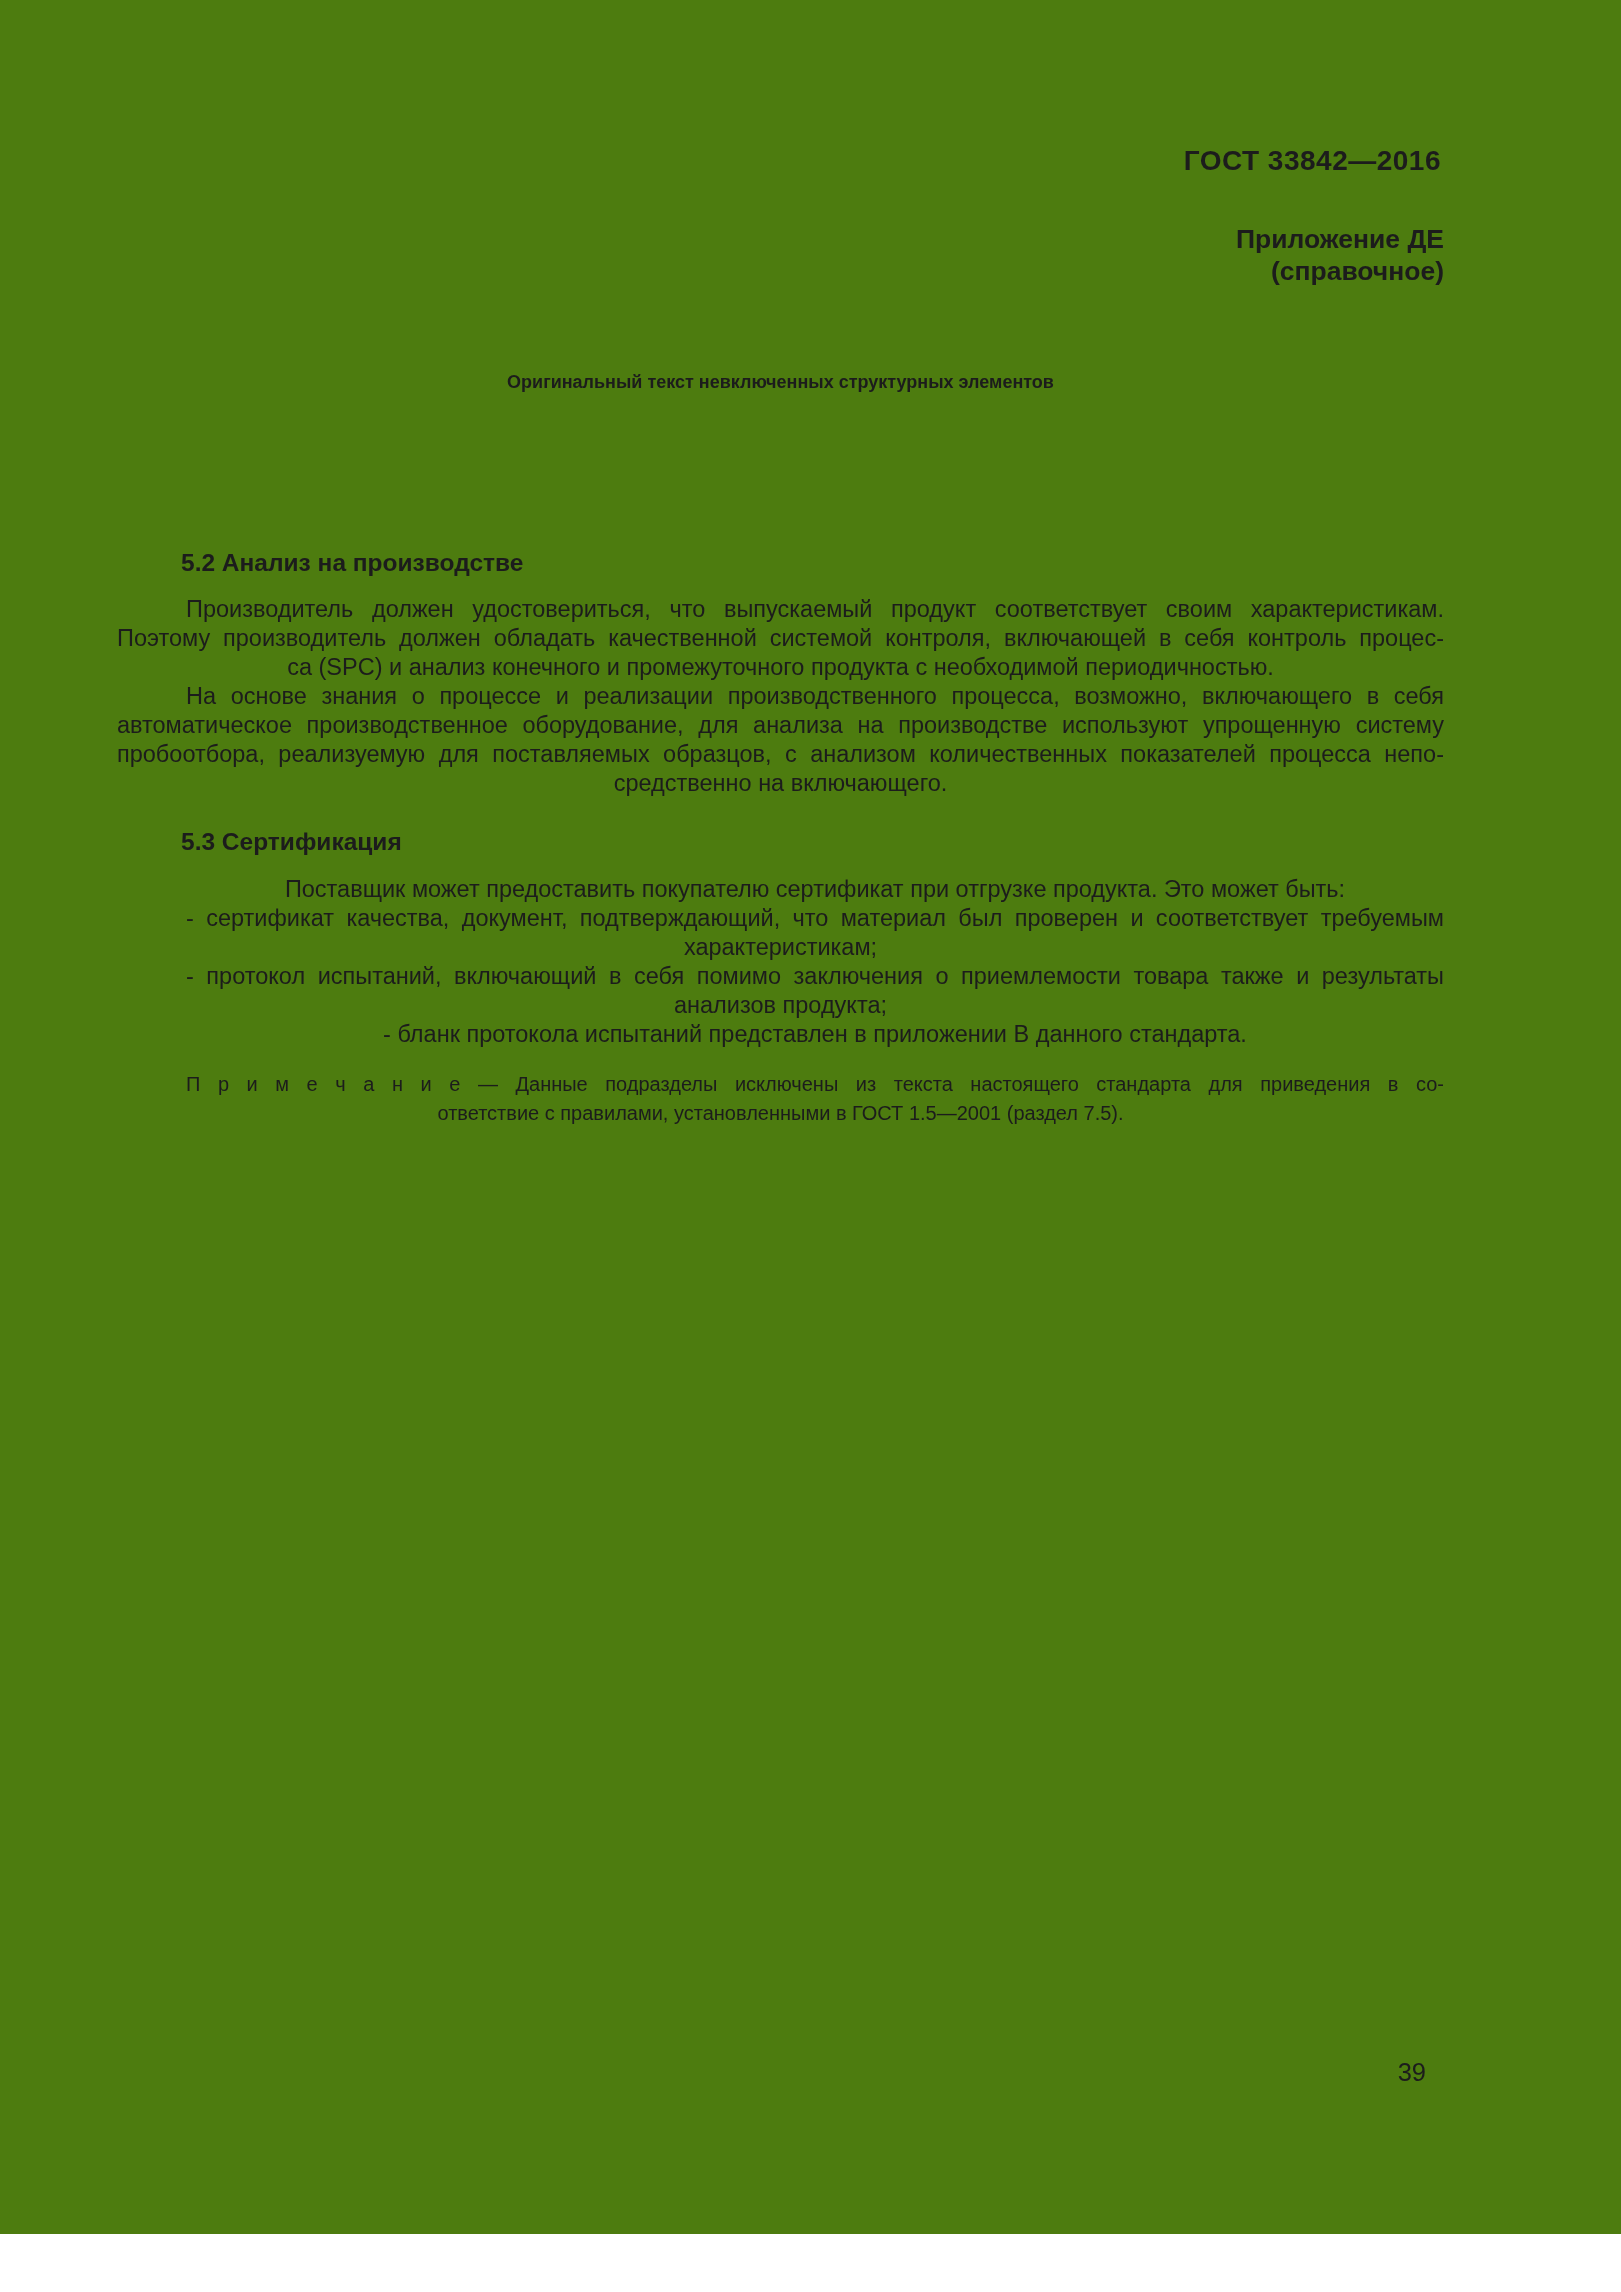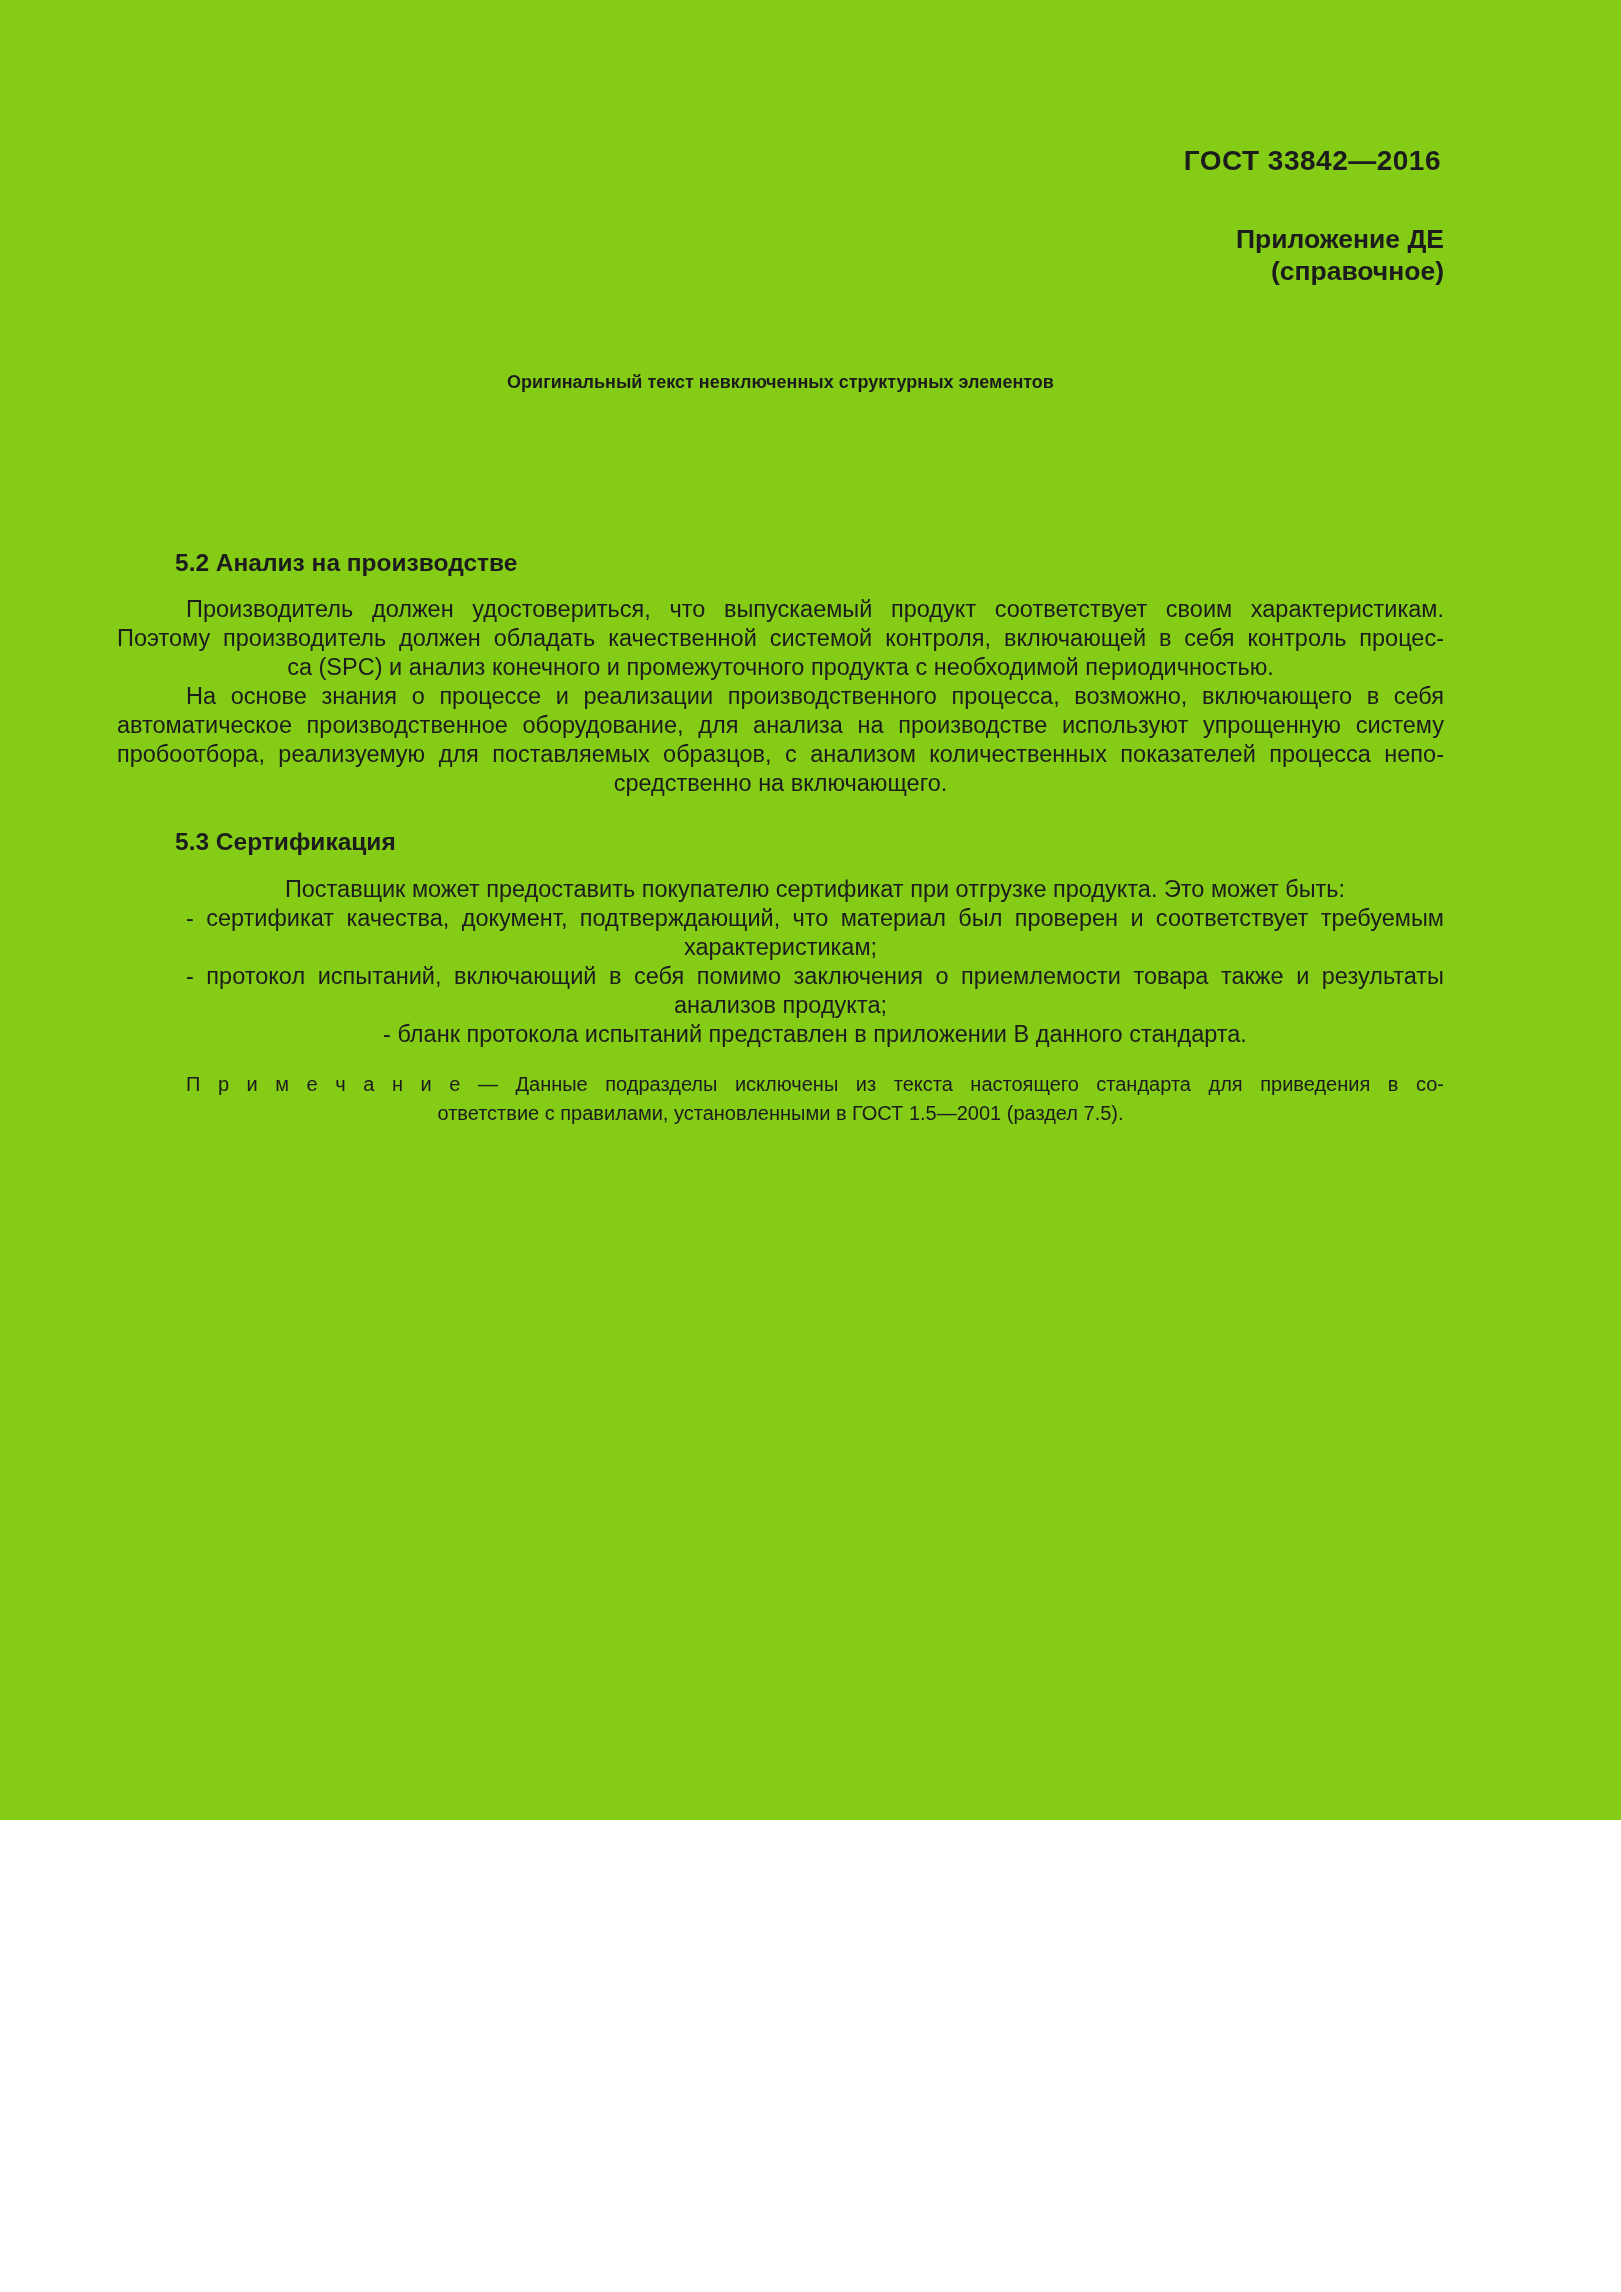--- a/index.html
+++ b/index.html
@@ -1,38 +1,38 @@
 <!DOCTYPE html>
 <html><head>
 <meta charset="utf-8">
 <style>
   html, body { margin:0; padding:0; background:#ffffff; }
   .page {
     position:relative;
-    width:1621px; height:1820px;
-    background:#84cc16;
+    width:1621px; height:2234px;
+    background:#4d7c0f;
     font-family:"Liberation Sans", sans-serif;
     color:#1c1c1c;
     overflow:hidden;
   }
   .doc-num {
     position:absolute; top:145px; right:180px;
     font-weight:bold; font-size:28px; letter-spacing:0.5px;
     white-space:nowrap;
   }
   .appendix {
     position:absolute; top:223px; left:117px; width:1327px;
     text-align:right; font-weight:bold; font-size:26.5px; line-height:32px;
   }
   .doc-title {
     position:absolute; top:372px; left:117px; width:1327px;
     text-align:center; font-weight:bold; font-size:18px;
   }
   .sec-h {
-    position:absolute; left:106px; width:1327px;
+    position:absolute; left:112px; width:1327px;
     font-weight:bold; font-size:24.5px;
     padding-left:69px; box-sizing:border-box;
     white-space:nowrap;
   }
   .sec-h.s52 { top:549px; }
   .sec-h.s53 { top:828px; }
   .body-block {
     position:absolute; left:117px; width:1327px;
     font-size:23.5px;
   }

